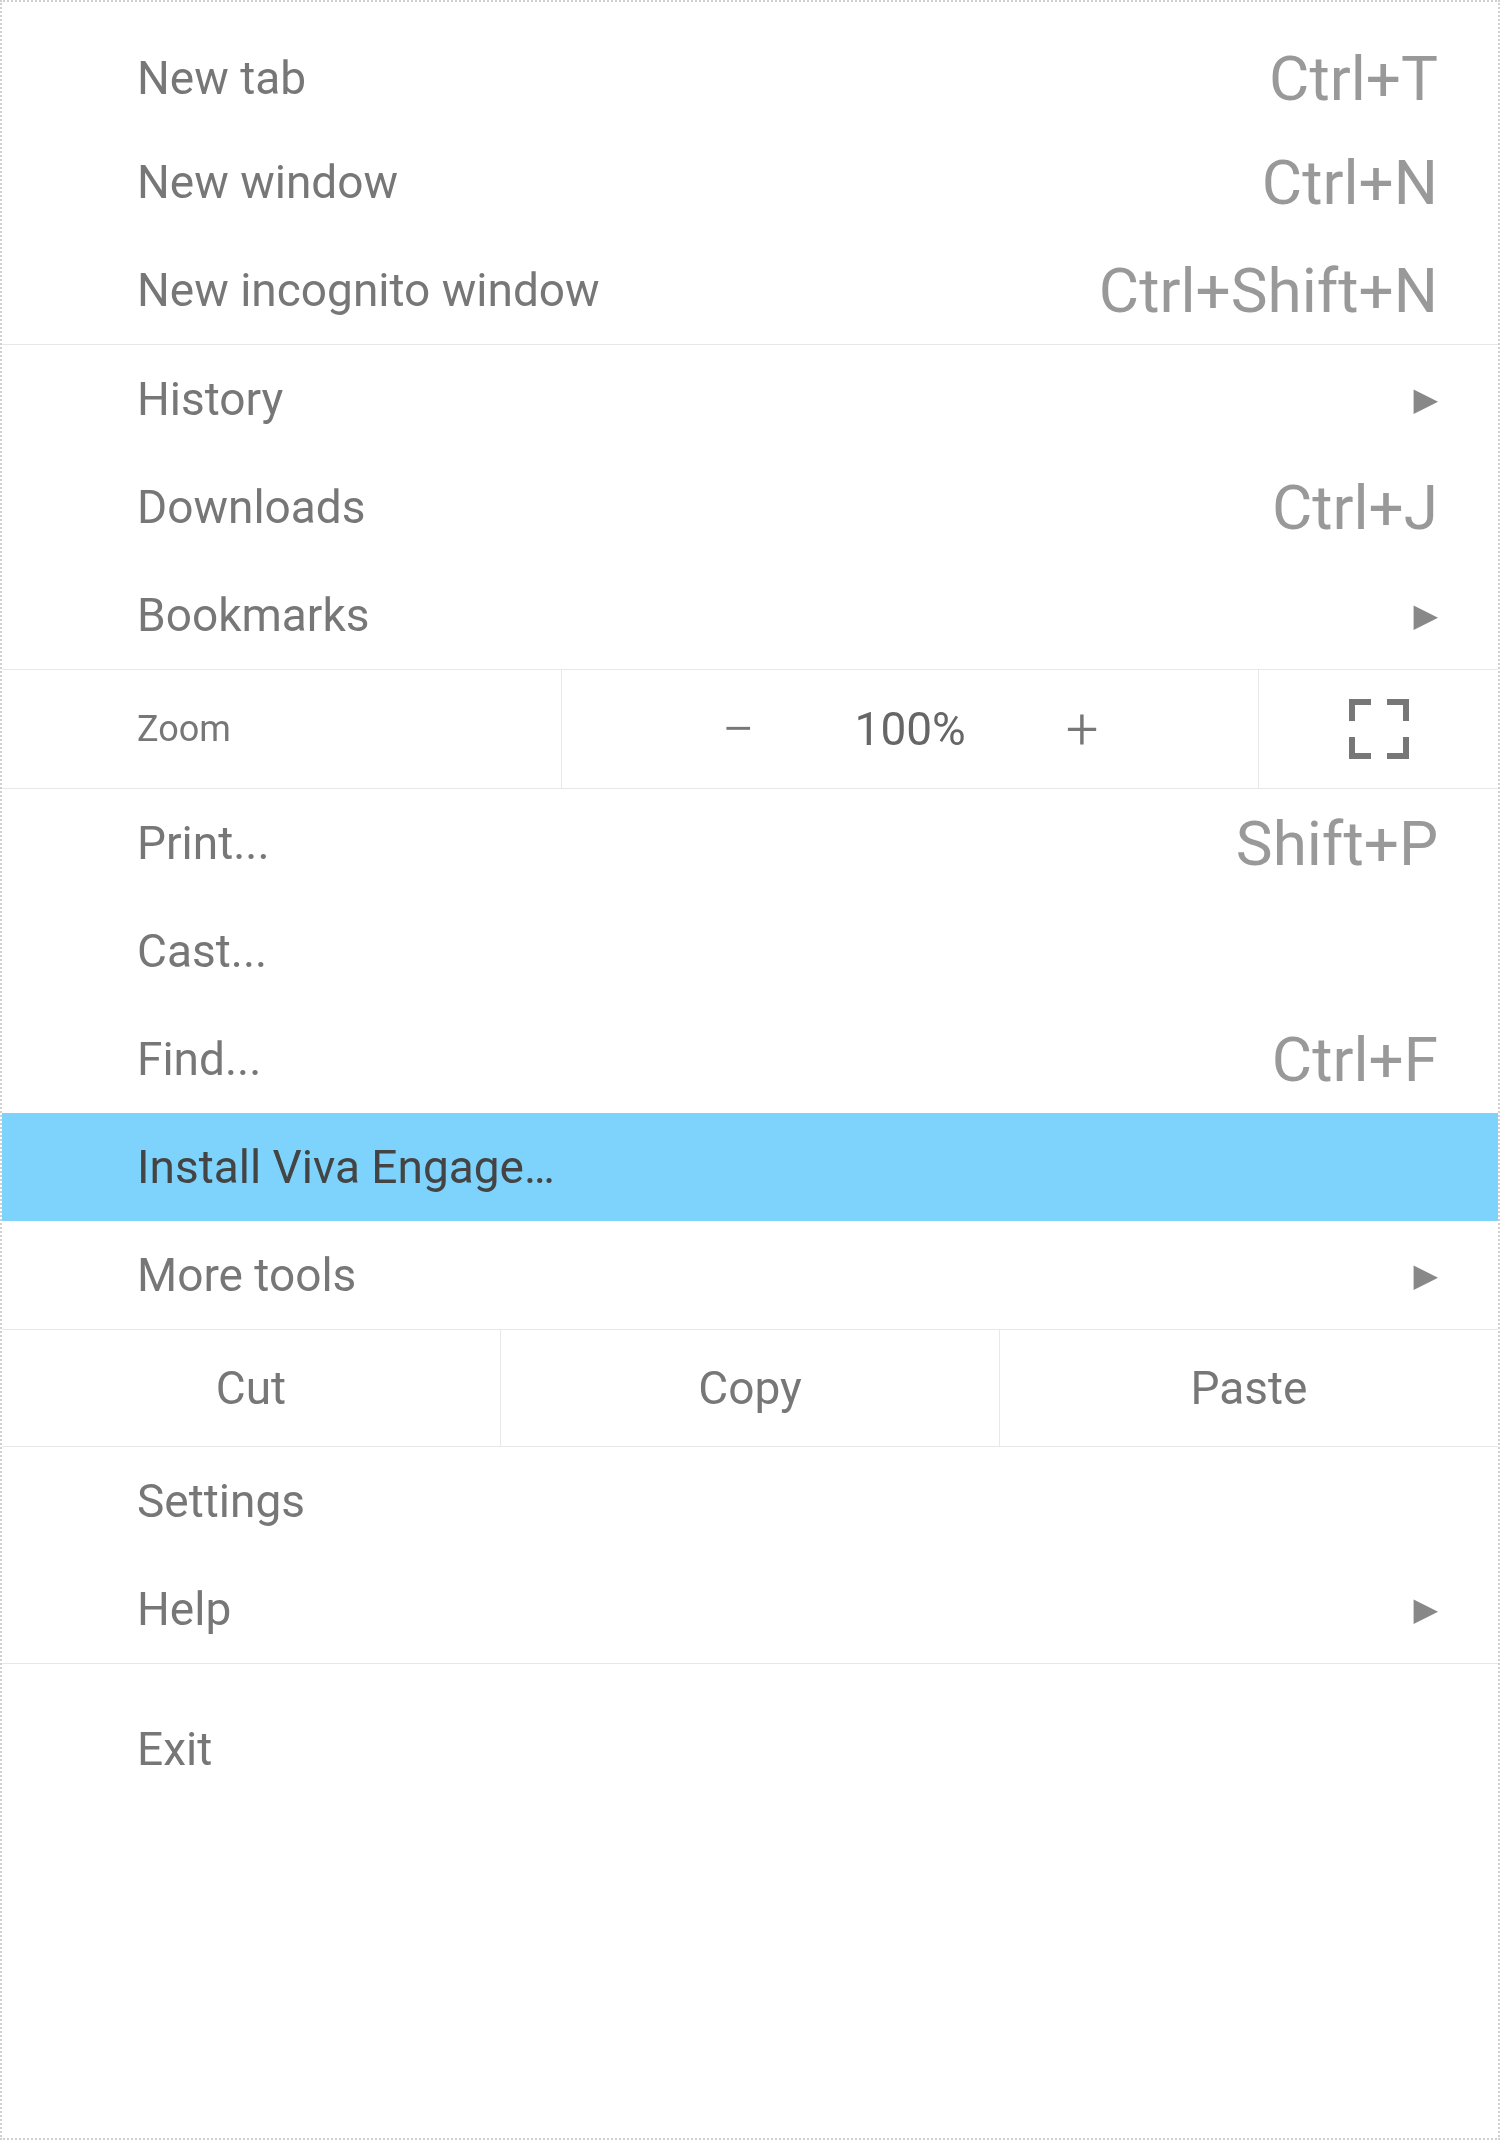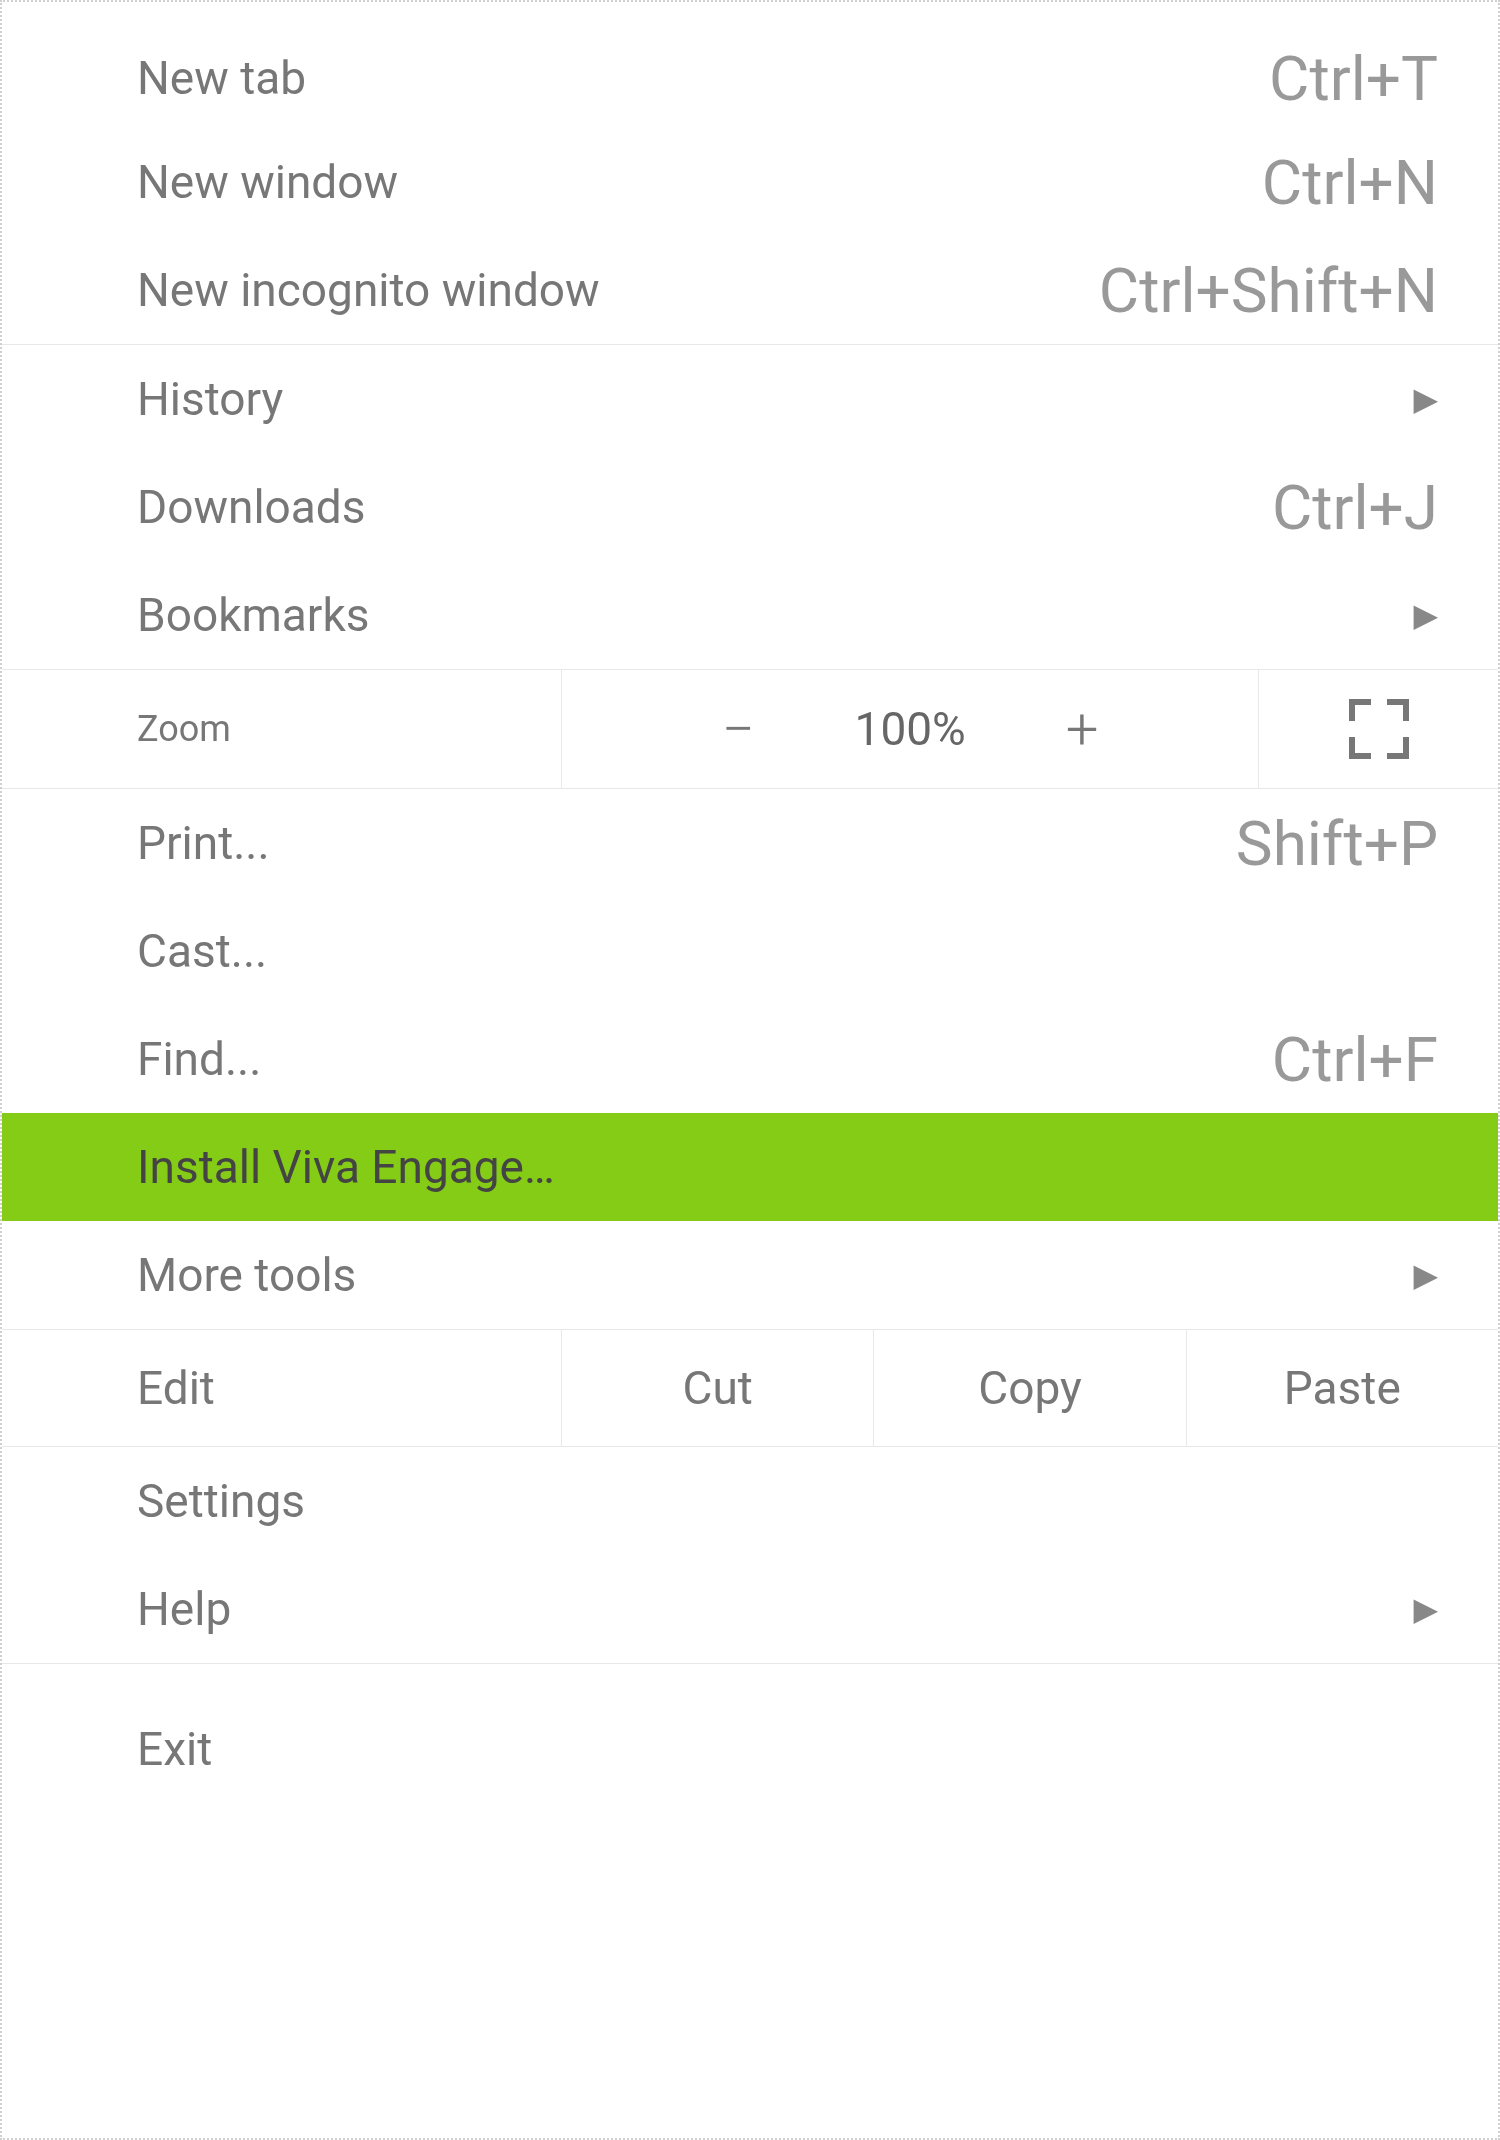--- a/index.html
+++ b/index.html
@@ -29,21 +29,21 @@
     }
     .menu-item {
       display: flex;
       align-items: center;
       justify-content: space-between;
       padding: 0 60px 0 135px;
       height: 108px;
       cursor: pointer;
     }
     .menu-item.highlighted {
-      background: #84cc16;
+      background: #7dd3fc;
     }
     .menu-item.highlighted .label {
       color: #444;
     }
     .label {
       font-size: 46px;
       color: #777;
       font-weight: 400;
     }
     .shortcut {
@@ -224,21 +224,20 @@
       <span class="label">Install Viva Engage…</span>
     </div>
     <div class="menu-item">
       <span class="label">More tools</span>
       <span class="chevron">▶</span>
     </div>
   </div>
 
   <div class="section">
     <div class="edit-row">
-      <div class="edit-label">Edit</div>
       <div class="edit-btn">Cut</div>
       <div class="edit-btn">Copy</div>
       <div class="edit-btn">Paste</div>
     </div>
   </div>
 
   <div class="section">
     <div class="menu-item">
       <span class="label">Settings</span>
     </div>

